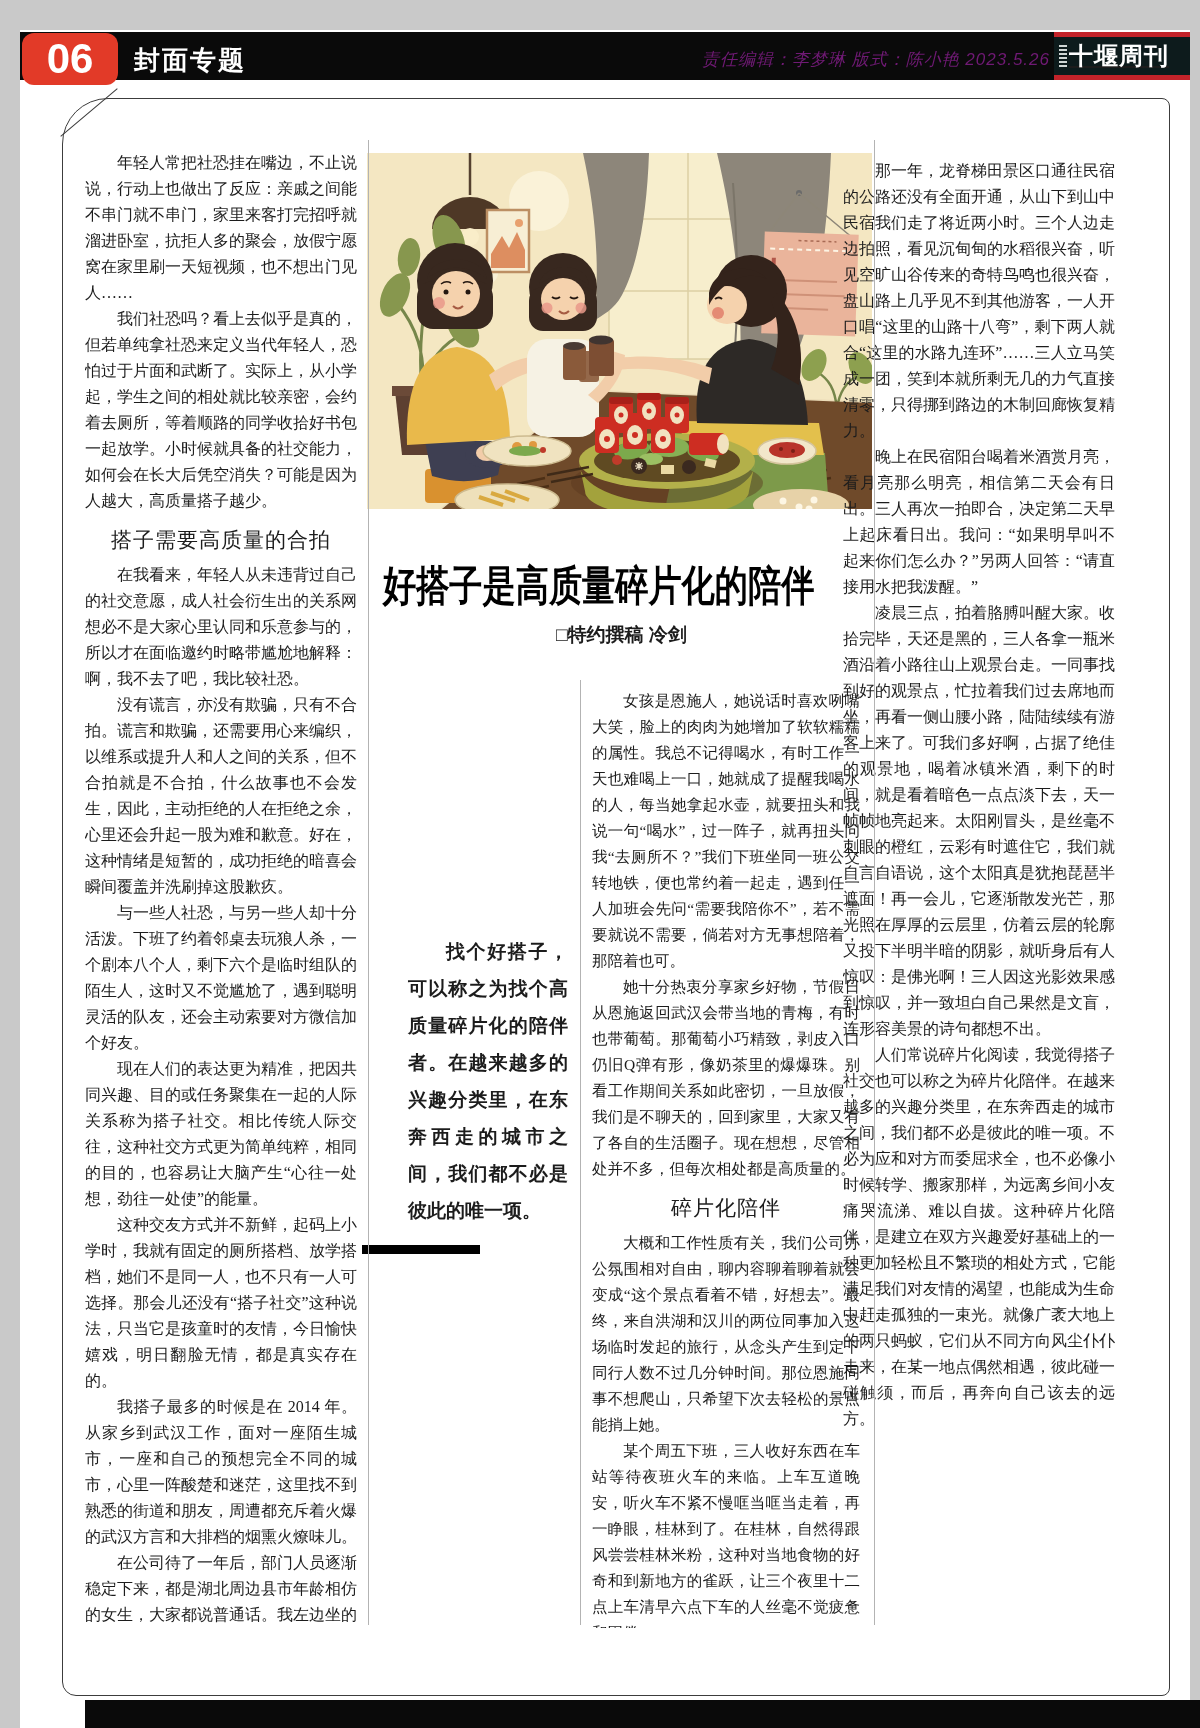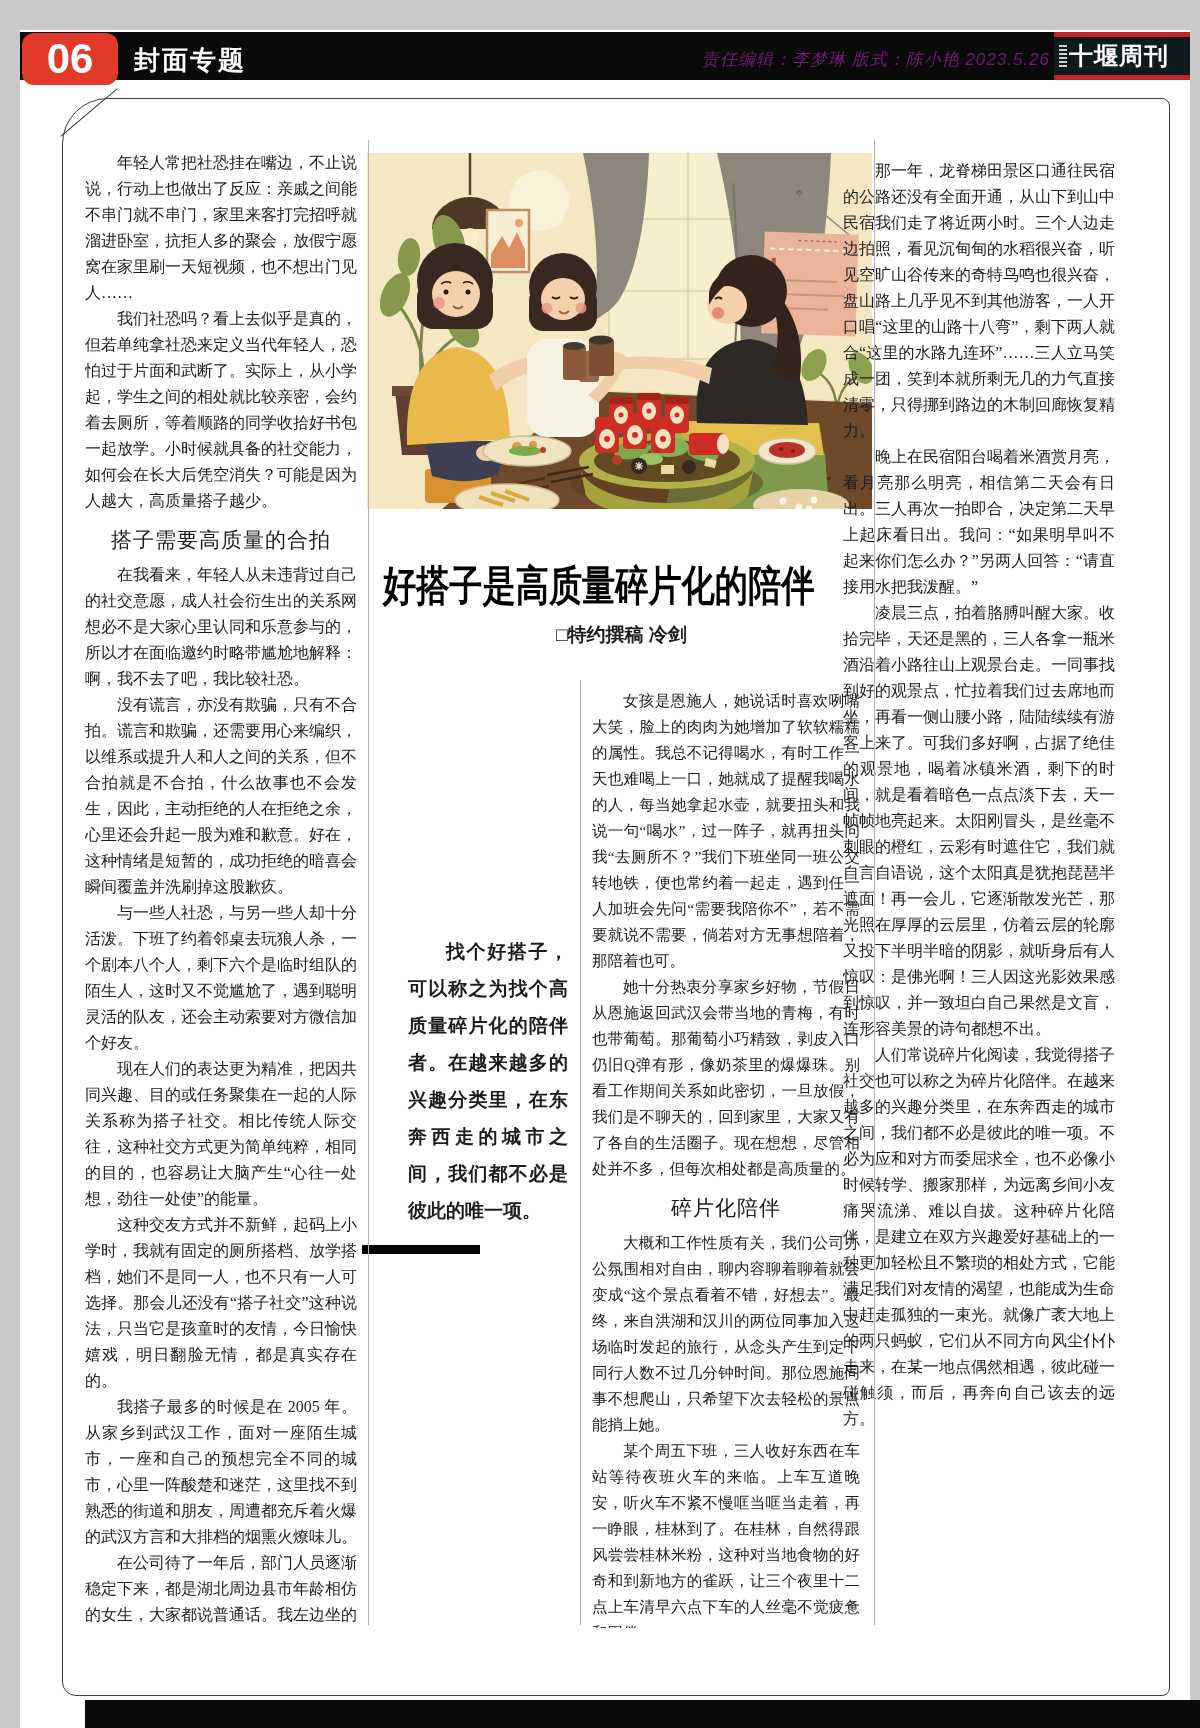--- a/index.html
+++ b/index.html
@@ -254,21 +254,21 @@
         <p class="para">年轻人常把社恐挂在嘴边，不止说说，行动上也做出了反应：亲戚之间能不串门就不串门，家里来客打完招呼就溜进卧室，抗拒人多的聚会，放假宁愿窝在家里刷一天短视频，也不想出门见人……</p>
         <p class="para">我们社恐吗？看上去似乎是真的，但若单纯拿社恐来定义当代年轻人，恐怕过于片面和武断了。实际上，从小学起，学生之间的相处就比较亲密，会约着去厕所，等着顺路的同学收拾好书包一起放学。小时候就具备的社交能力，如何会在长大后凭空消失？可能是因为人越大，高质量搭子越少。</p>
       </div>
     <div class="subhead">搭子需要高质量的合拍</div>
     <div>
         <p class="para">在我看来，年轻人从未违背过自己的社交意愿，成人社会衍生出的关系网想必不是大家心里认同和乐意参与的，所以才在面临邀约时略带尴尬地解释：啊，我不去了吧，我比较社恐。</p>
         <p class="para">没有谎言，亦没有欺骗，只有不合拍。谎言和欺骗，还需要用心来编织，以维系或提升人和人之间的关系，但不合拍就是不合拍，什么故事也不会发生，因此，主动拒绝的人在拒绝之余，心里还会升起一股为难和歉意。好在，这种情绪是短暂的，成功拒绝的暗喜会瞬间覆盖并洗刷掉这股歉疚。</p>
         <p class="para">与一些人社恐，与另一些人却十分活泼。下班了约着邻桌去玩狼人杀，一个剧本八个人，剩下六个是临时组队的陌生人，这时又不觉尴尬了，遇到聪明灵活的队友，还会主动索要对方微信加个好友。</p>
         <p class="para">现在人们的表达更为精准，把因共同兴趣、目的或任务聚集在一起的人际关系称为搭子社交。相比传统人际交往，这种社交方式更为简单纯粹，相同的目的，也容易让大脑产生“心往一处想，劲往一处使”的能量。</p>
         <p class="para">这种交友方式并不新鲜，起码上小学时，我就有固定的厕所搭档、放学搭档，她们不是同一人，也不只有一人可选择。那会儿还没有“搭子社交”这种说法，只当它是孩童时的友情，今日愉快嬉戏，明日翻脸无情，都是真实存在的。</p>
-        <p class="para">我搭子最多的时候是在 2005 年。从家乡到武汉工作，面对一座陌生城市，一座和自己的预想完全不同的城市，心里一阵酸楚和迷茫，这里找不到熟悉的街道和朋友，周遭都充斥着火爆的武汉方言和大排档的烟熏火燎味儿。</p>
+        <p class="para">我搭子最多的时候是在 2014 年。从家乡到武汉工作，面对一座陌生城市，一座和自己的预想完全不同的城市，心里一阵酸楚和迷茫，这里找不到熟悉的街道和朋友，周遭都充斥着火爆的武汉方言和大排档的烟熏火燎味儿。</p>
         <p class="para">在公司待了一年后，部门人员逐渐稳定下来，都是湖北周边县市年龄相仿的女生，大家都说普通话。我左边坐的</p>
       </div>
   </div>
 
   <div class="pullquote">
     <span>找个好搭子，可以称之为找个高质量碎片化的陪伴者。在越来越多的兴趣分类里，在东奔西走的城市之间，我们都不必是彼此的唯一项。</span>
     <div class="quotebar"></div>
   </div>
 
   <div class="col" style="left:592px;top:688px;width:268px;height:940px;font-size:15.5px;">

